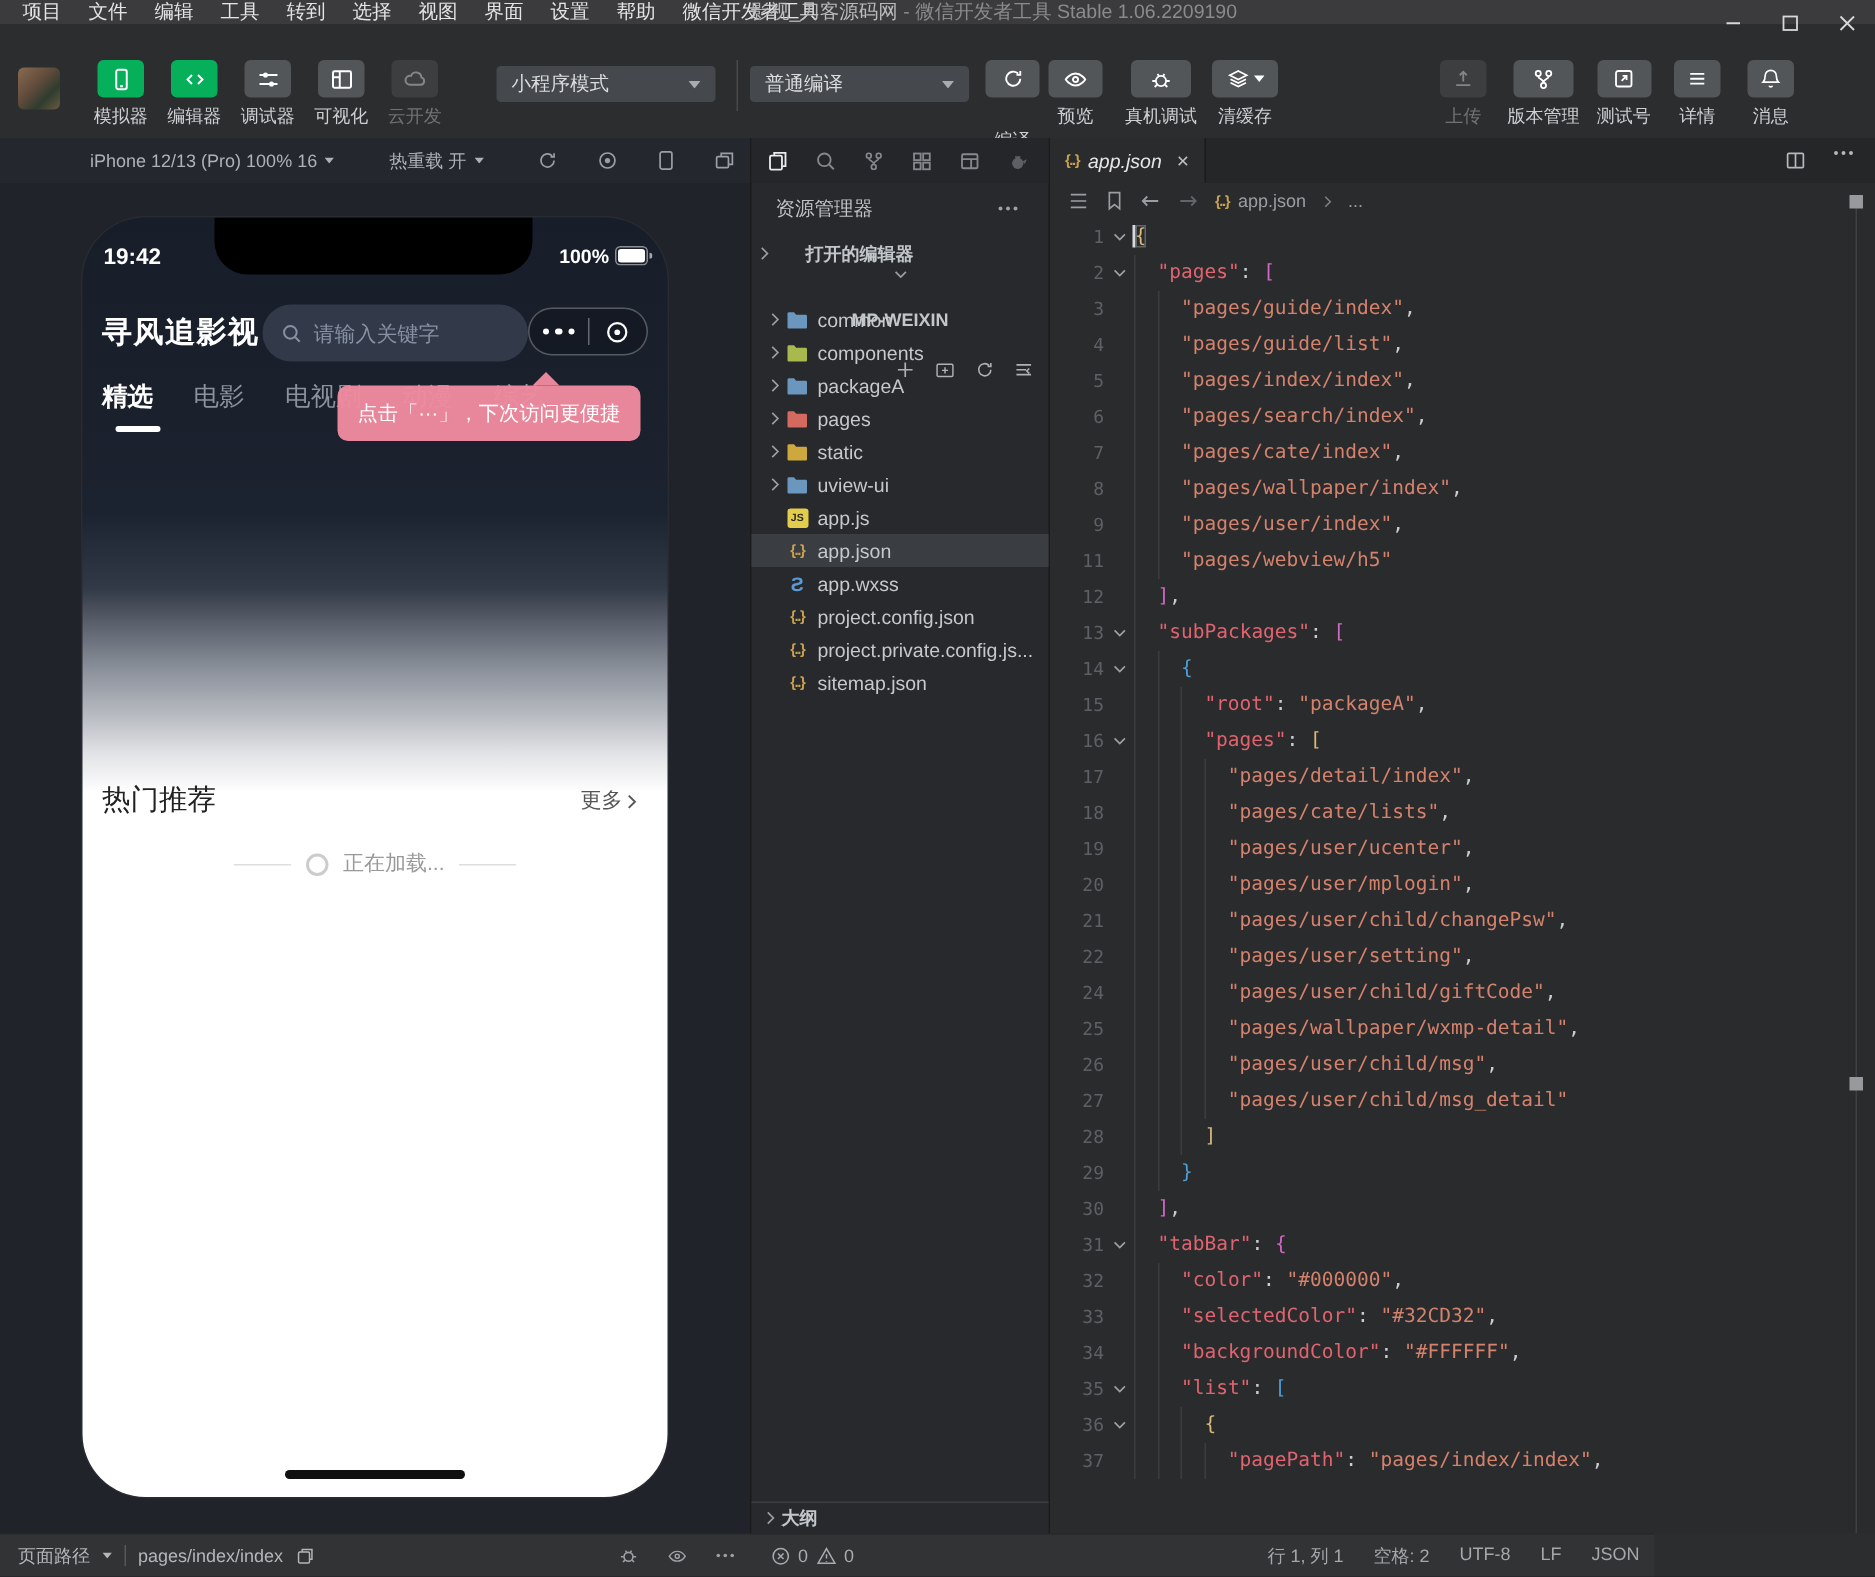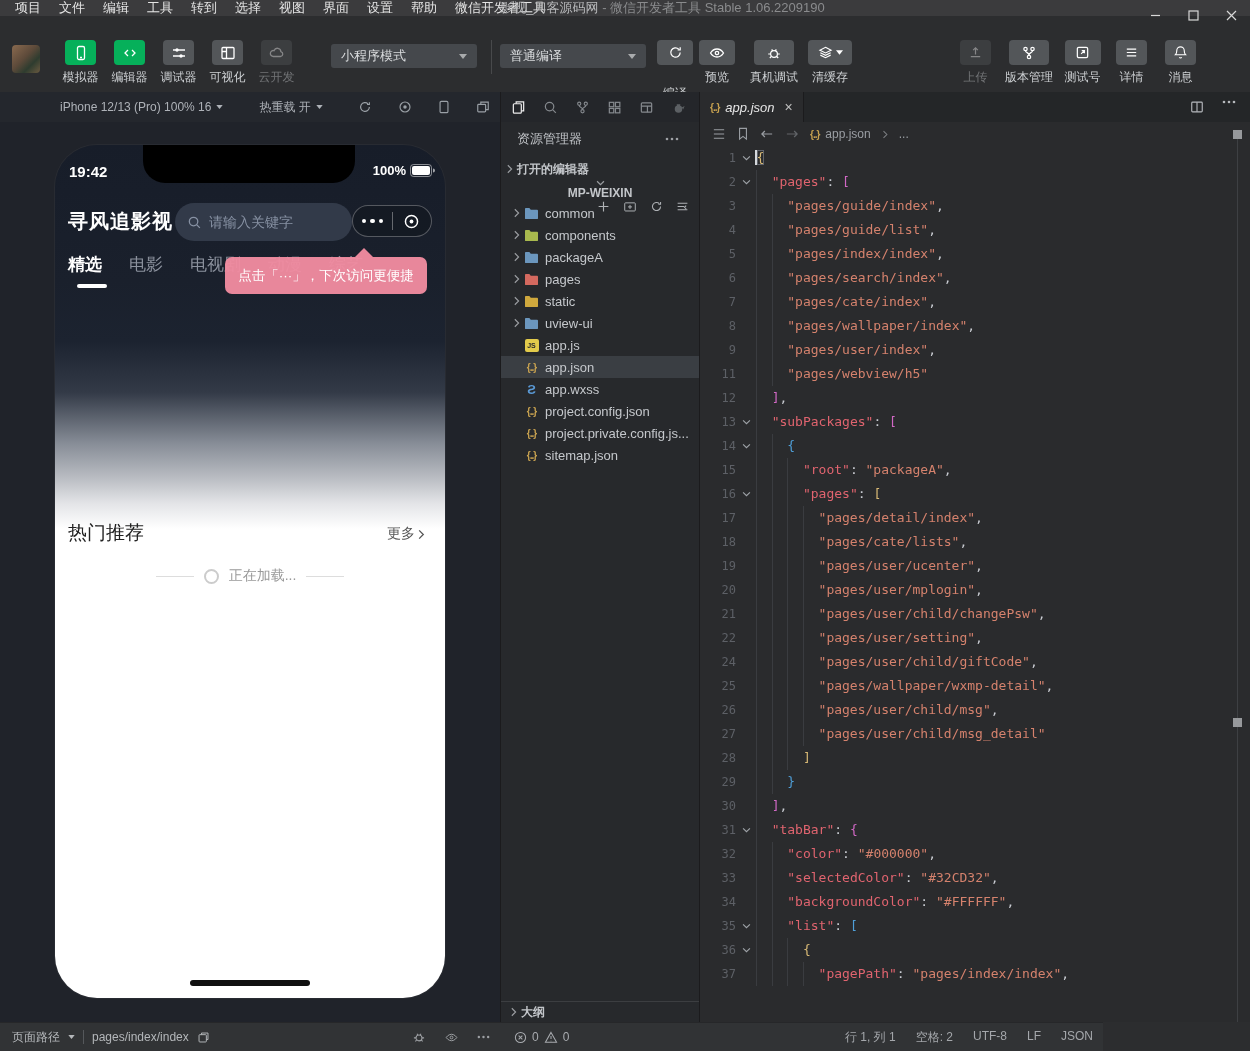--- a/index.html
+++ b/index.html
@@ -96,21 +96,21 @@
     border-left:1px solid #1b1b1d; border-right:1px solid #1b1b1d; color:#c5c8cc; }
   .activity { position:absolute; left:0; top:0; width:100%; height:30px; background:#24262a;
     display:flex; align-items:center; gap:17px; padding-left:10px; color:#85898e; }
   .act-ic.active { color:#ececec; }
   .act-ic.dim { color:#5c6064; }
   .exp-header { position:absolute; left:0; top:36px; width:100%; height:22px; display:flex;
     align-items:center; font-size:13px; color:#bfc2c6; }
   .exp-header .t { margin-left:16px; }
   .exp-header .more { margin-left:auto; margin-right:20px; color:#9ea1a5; }
   .exp-row { position:absolute; left:0; width:100%; height:22px; display:flex; align-items:center;
-    font-size:12px; font-weight:700; color:#c3c6ca; }
+    font-size:12px; font-weight:700; color:#c3c6ca;gap:20px; }
   .exp-row .arr { width:16px; display:flex; justify-content:center; color:#9a9da1; }
   .proj-icons { margin-left:auto; margin-right:10px; display:flex; gap:13px; color:#aeb1b5; font-weight:400; }
   .tree { position:absolute; left:0; top:110px; width:100%; }
   .tree-row { height:22px; display:flex; align-items:center; font-size:13px; }
   .tree-row.selected { background:#3a3e43; }
   .tree-arrow { width:14px; margin-left:8px; display:flex; justify-content:center; color:#9a9da1; }
   .tree-icon { width:17px; margin-right:5px; display:flex; justify-content:center; align-items:center; }
   .fic-js { width:14px; height:13px; background:#e3cb4b; color:#2a2a2a; font-size:7px; font-weight:700;
     border-radius:2px; display:flex; align-items:center; justify-content:center; }
   .fic-json { color:#c8a250; font-size:10px; font-weight:700; letter-spacing:-1px; }

